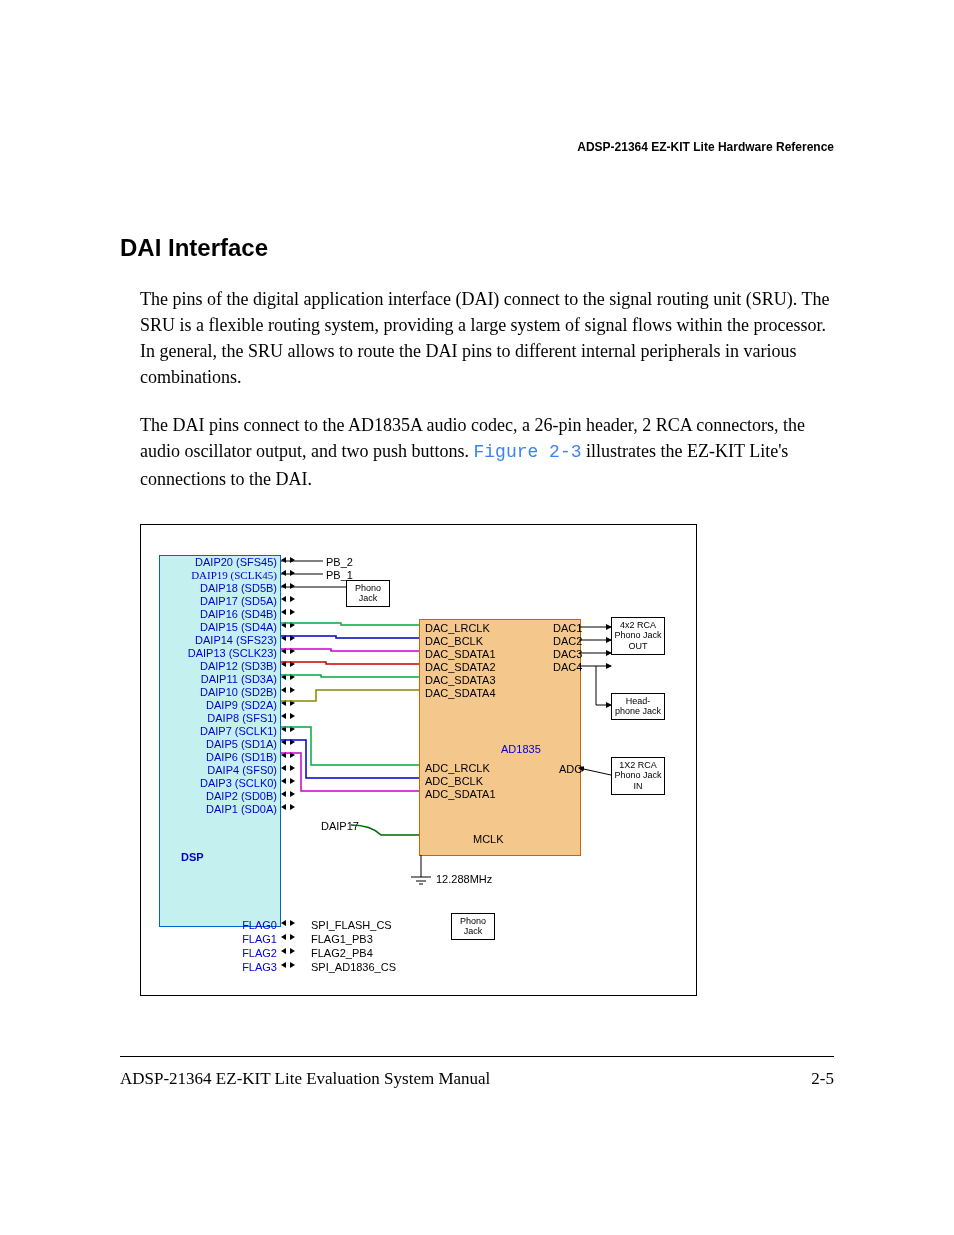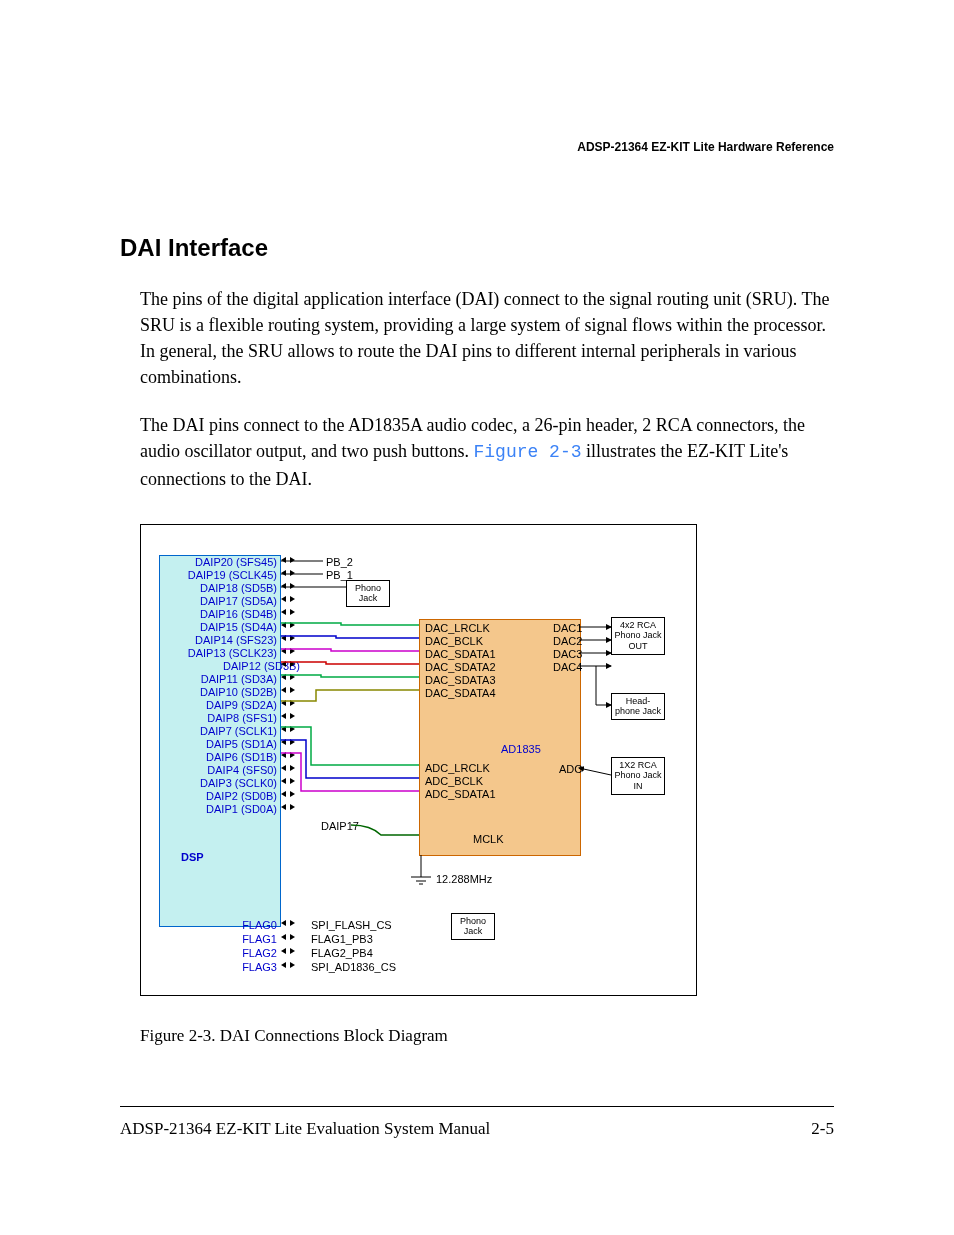--- a/index.html
+++ b/index.html
@@ -135,35 +135,35 @@
     <span>The DAI pins connect to the AD1835A audio codec, a 26-pin header, 2 RCA connectors, the audio oscillator output, and two push buttons. </span><span class="link">Figure 2-3</span><span> illustrates the EZ-KIT Lite's connections to the DAI.</span>
   </p>
 
   <div class="figure-box">
     <div class="dsp-box"></div>
     <div class="ad-box"></div>
 
     <div id="dsp-pins">
         <span class="pin-label blue" style="right: 419px; top: 31px; text-align: right;">DAIP20 (SFS45)</span>
         <span class="arrows" style="left: 140px; top: 32px;"></span>
-        <span class="pin-label blue" style="right: 419px; top: 44px; text-align: right;">DAIP19 (SCLK45)</span>
+        <span class="pin-label blue" style="right: 419px; top: 44px; text-align: right; font-family: Liberation Serif, serif;">DAIP19 (SCLK45)</span>
         <span class="arrows" style="left: 140px; top: 45px;"></span>
         <span class="pin-label blue" style="right: 419px; top: 57px; text-align: right;">DAIP18 (SD5B)</span>
         <span class="arrows" style="left: 140px; top: 58px;"></span>
         <span class="pin-label blue" style="right: 419px; top: 70px; text-align: right;">DAIP17 (SD5A)</span>
         <span class="arrows" style="left: 140px; top: 71px;"></span>
         <span class="pin-label blue" style="right: 419px; top: 83px; text-align: right;">DAIP16 (SD4B)</span>
         <span class="arrows" style="left: 140px; top: 84px;"></span>
         <span class="pin-label blue" style="right: 419px; top: 96px; text-align: right;">DAIP15 (SD4A)</span>
         <span class="arrows" style="left: 140px; top: 97px;"></span>
         <span class="pin-label blue" style="right: 419px; top: 109px; text-align: right;">DAIP14 (SFS23)</span>
         <span class="arrows" style="left: 140px; top: 110px;"></span>
         <span class="pin-label blue" style="right: 419px; top: 122px; text-align: right;">DAIP13 (SCLK23)</span>
         <span class="arrows" style="left: 140px; top: 123px;"></span>
-        <span class="pin-label blue" style="right: 396px; top: 135px; text-align: right;">DAIP12 (SD3B)</span>
+        <span class="pin-label blue" style="right: 419px; top: 135px; text-align: right;">DAIP12 (SD3B)</span>
         <span class="arrows" style="left: 140px; top: 136px;"></span>
         <span class="pin-label blue" style="right: 419px; top: 148px; text-align: right;">DAIP11 (SD3A)</span>
         <span class="arrows" style="left: 140px; top: 149px;"></span>
         <span class="pin-label blue" style="right: 419px; top: 161px; text-align: right;">DAIP10 (SD2B)</span>
         <span class="arrows" style="left: 140px; top: 162px;"></span>
         <span class="pin-label blue" style="right: 419px; top: 174px; text-align: right;">DAIP9 (SD2A)</span>
         <span class="arrows" style="left: 140px; top: 175px;"></span>
         <span class="pin-label blue" style="right: 419px; top: 187px; text-align: right;">DAIP8 (SFS1)</span>
         <span class="arrows" style="left: 140px; top: 188px;"></span>
         <span class="pin-label blue" style="right: 419px; top: 200px; text-align: right;">DAIP7 (SCLK1)</span>
@@ -281,19 +281,18 @@
         <line x1="140" y1="62" x2="205" y2="62"></line>
       </g>
       <defs>
         <marker id="arr" markerWidth="6" markerHeight="6" refX="5" refY="3" orient="auto">
           <path d="M0,0 L6,3 L0,6 Z" fill="#000"></path>
         </marker>
       </defs>
     </svg>
   </div>
 
-  <div class="caption">Figure 2-3. DAI Connections Block Diagram</div>
 
   <div class="footer">
     <span>ADSP-21364 EZ-KIT Lite Evaluation System Manual</span>
     <span>2-5</span>
   </div>
 </div>
 
 </body></html>

